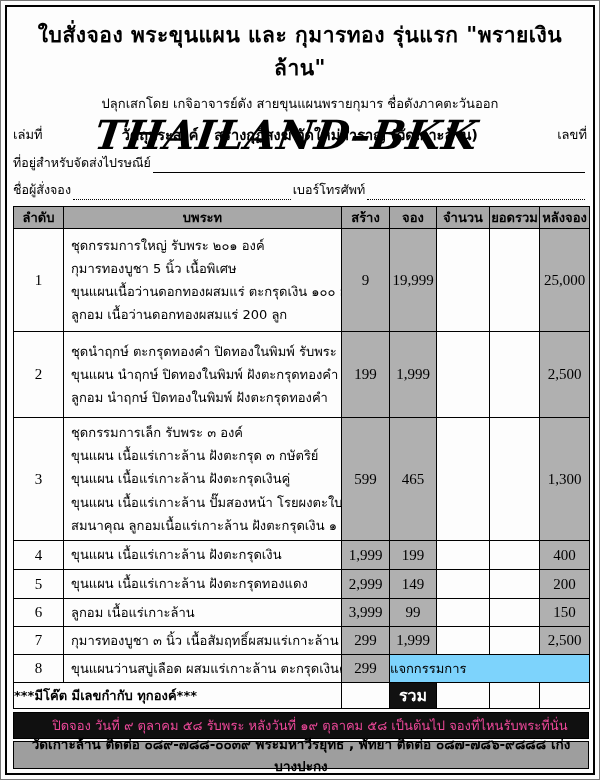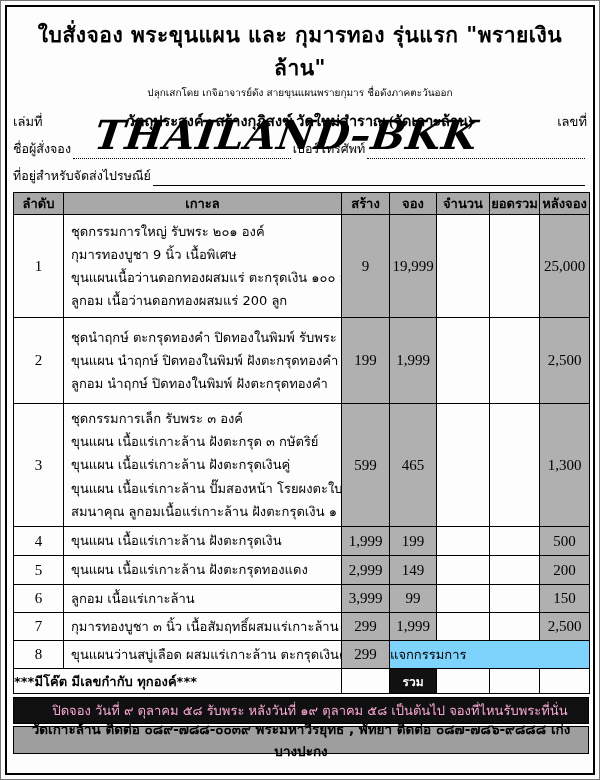--- a/index.html
+++ b/index.html
@@ -18,22 +18,22 @@
   }
   .inner {
     position:relative;
     width:100%; height:100%;
     border:2px solid #000;
     padding:5px 6px 2px 6px;
     overflow:hidden;
   }
   
   .title { text-align:center; font-weight:bold; font-size:21px; margin-top:6px; letter-spacing:0.5px; }
-  .subtitle { text-align:center; font-size:10px; margin-top:1px; }
-  .meta-row { display:flex; align-items:flex-end; font-size:13px; margin-top:9px;font-family:Liberation Serif, serif; }
+  .subtitle { text-align:center; font-size:13px; margin-top:9px; }
+  .meta-row { display:flex; align-items:center; font-size:13px; margin-top:9px; }
   .meta-row .purpose { flex:1; text-align:center; font-weight:bold; font-size:14.5px; }
   .meta-row .lbl { white-space:nowrap; }
   .meta-row .lbl.right { }
   .fill-line { display:flex; align-items:flex-end; font-size:12.5px; margin-top:7px; }
   .fill-line .dots { flex:1; border-bottom:1.5px dotted #000; height:14px; margin:0 2px; }
   .fill-line .solid { flex:1; border-bottom:1.5px solid #000; height:14px; margin:0 2px; }
   .watermark {
     position:absolute; left:88px; top:104px; width:400px;
     font-family:"DejaVu Serif","Liberation Serif",serif;
     font-style:italic; font-weight:bold; font-size:40px;
@@ -44,79 +44,79 @@
   table { border-collapse:collapse; table-layout:fixed; width:576px; margin-top:6px; }
   td, th { border:1.5px solid #000; font-size:13px; overflow:hidden; }
   th { background:#a8a8a8; font-weight:bold; font-size:13px; height:15px; }
   td.num  { text-align:center; font-family:"Liberation Serif","DejaVu Serif",serif; font-size:15px; }
   td.items { padding:2px 4px 2px 7px;margin-left:20px; }
   td.items .line { line-height:1.78; white-space:nowrap; }
   td.val { text-align:center; font-family:"Liberation Serif","DejaVu Serif",serif; font-size:15px; }
   td.gray { background:#b0b0b0; }
   td.merged { background:#7dd3fc; font-size:13px; }
   td.note { text-align:left; font-weight:bold; font-size:13px; height:24px; }
-  td.sumlbl { background:#111; color:#fff; text-align:center; font-weight:bold; font-size:12px; }
+  td.sumlbl { background:#111; color:#fff; text-align:center; font-weight:bold; font-size:16px; }
   
   .bar { width:576px; text-align:center; display:flex; align-items:center; justify-content:center; }
-  .bar.black { background:#101010; color:#f9a8d4; height:27px; font-size:13px; margin-top:3px; border:1px solid #000;padding-left:18px; }
+  .bar.black { background:#101010; color:#ec4899; height:27px; font-size:13px; margin-top:3px; border:1px solid #000;padding-left:18px; }
   .bar.gray1 { background:#9e9e9e; height:28px; font-size:13.5px; font-weight:bold; margin-top:2px; border:1.5px solid #000; }
 </style>
 </head>
 <body>
 
 <div class="page">
   <div class="inner">
 
     <div class="title">ใบสั่งจอง พระขุนแผน และ กุมารทอง รุ่นแรก "พรายเงินล้าน"</div>
     <div class="subtitle">ปลุกเสกโดย เกจิอาจารย์ดัง สายขุนแผนพรายกุมาร ชื่อดังภาคตะวันออก</div>
 
     <div class="meta-row">
       <span class="lbl">เล่มที่</span>
       <span class="purpose">วัตถุประสงค์ : สร้างกุฏิสงฆ์ วัดใหม่สำราญ (วัดเกาะล้าน)</span>
       <span class="lbl right">เลขที่</span>
     </div>
 
     <div class="fill-line">
+      <span>ที่อยู่สำหรับจัดส่งไปรษณีย์</span>
+      <span class="solid"></span>
+    </div>
+    <div class="fill-line">
       <span>ชื่อผู้สั่งจอง</span>
       <span class="dots"></span>
       <span>เบอร์โทรศัพท์</span>
       <span class="dots"></span>
-    </div>
-    <div class="fill-line">
-      <span>ที่อยู่สำหรับจัดส่งไปรษณีย์</span>
-      <span class="solid"></span>
     </div>
     <div class="watermark">THAILAND–BKK</div>
 
     <table>
       <colgroup>
         <col style="width:50px">
           <col style="width:278px">
           <col style="width:48px">
         <col style="width:47px">
           <col style="width:53px">
           <col style="width:50px">
           <col style="width:50px">
       </colgroup>
       <tbody>
           <tr>
         <th>ลำดับ</th>
-        <th>เกาะล</th>
+        <th>บพระท</th>
         <th>สร้าง</th>
         <th>จอง</th>
         <th>จำนวน</th>
         <th>ยอดรวม</th>
         <th>หลังจอง</th>
       </tr>
 
       <tr style="height:103px;">
         <td class="num">1</td>
         <td class="items">
           <div class="line">ชุดกรรมการใหญ่ รับพระ ๒๐๑ องค์</div>
-          <div class="line">กุมารทองบูชา 9 นิ้ว เนื้อพิเศษ</div>
+          <div class="line">กุมารทองบูชา 5 นิ้ว เนื้อพิเศษ</div>
           <div class="line">ขุนแผนเนื้อว่านดอกทองผสมแร่ ตะกรุดเงิน ๑๐๐ องค์</div>
           <div class="line">ลูกอม เนื้อว่านดอกทองผสมแร่ 200 ลูก</div>
         </td>
         <td class="val gray">9</td>
         <td class="val gray">19,999</td>
         <td class="val"></td>
         <td class="val"></td>
         <td class="val gray">25,000</td>
       </tr>
 
@@ -152,21 +152,21 @@
 
       <tr style="height:29px;">
         <td class="num">4</td>
         <td class="items">
           <div class="line">ขุนแผน เนื้อแร่เกาะล้าน  ฝังตะกรุดเงิน</div>
         </td>
         <td class="val gray">1,999</td>
         <td class="val gray">199</td>
         <td class="val"></td>
         <td class="val"></td>
-        <td class="val gray">500</td>
+        <td class="val gray">400</td>
       </tr>
 
       <tr style="height:29px;">
         <td class="num">5</td>
         <td class="items">
           <div class="line">ขุนแผน เนื้อแร่เกาะล้าน ฝังตะกรุดทองแดง</div>
         </td>
         <td class="val gray">2,999</td>
         <td class="val gray">149</td>
         <td class="val"></td>

